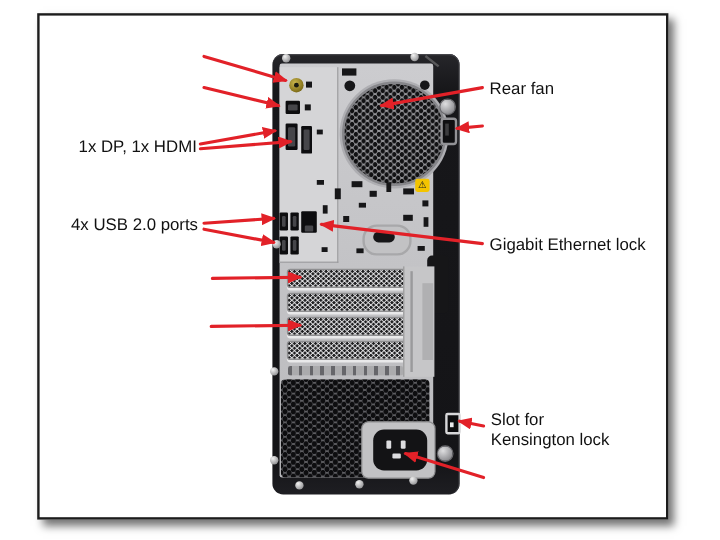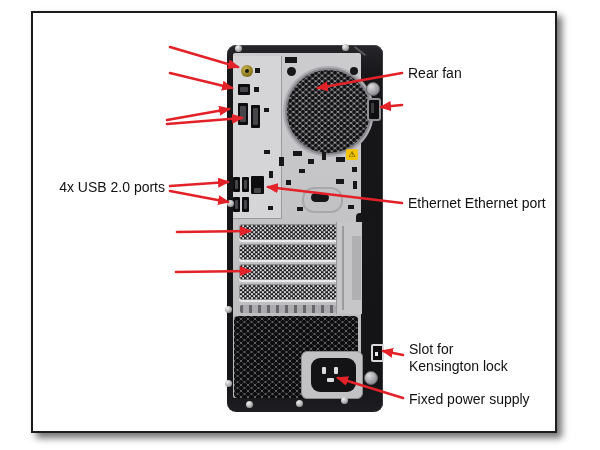--- a/index.html
+++ b/index.html
@@ -172,18 +172,18 @@
       <line x1="402" y1="203" x2="268" y2="187" marker-end="url(#ah)"></line>
       <line x1="177" y1="232" x2="250" y2="231" marker-end="url(#ah)"></line>
       <line x1="176" y1="272" x2="250" y2="271" marker-end="url(#ah)"></line>
       <line x1="402" y1="73" x2="318" y2="88" marker-end="url(#ah)"></line>
       <line x1="402" y1="105" x2="381" y2="107" marker-end="url(#ah)"></line>
       <line x1="403" y1="355" x2="383" y2="351" marker-end="url(#ah)"></line>
       <line x1="403" y1="398" x2="338" y2="378" marker-end="url(#ah)"></line>
     </g>
   </svg>
 
+  <div class="lbl right-align" style="left:40px;top:114px;width:124px">1x DP, 1x HDMI</div>
   <div class="lbl right-align" style="left:40px;top:179px;width:125px">4x USB 2.0 ports</div>
   <div class="lbl" style="left:408px;top:65px">Rear fan</div>
-  <div class="lbl" style="left:408px;top:195px">Ethernet Ethernet port</div>
+  <div class="lbl" style="left:408px;top:195px">Gigabit Ethernet lock</div>
   <div class="lbl wrap" style="left:409px;top:341px;width:115px">Slot for Kensington lock</div>
-  <div class="lbl" style="left:409px;top:391px">Fixed power supply</div>
 </div>
 
 </body></html>

